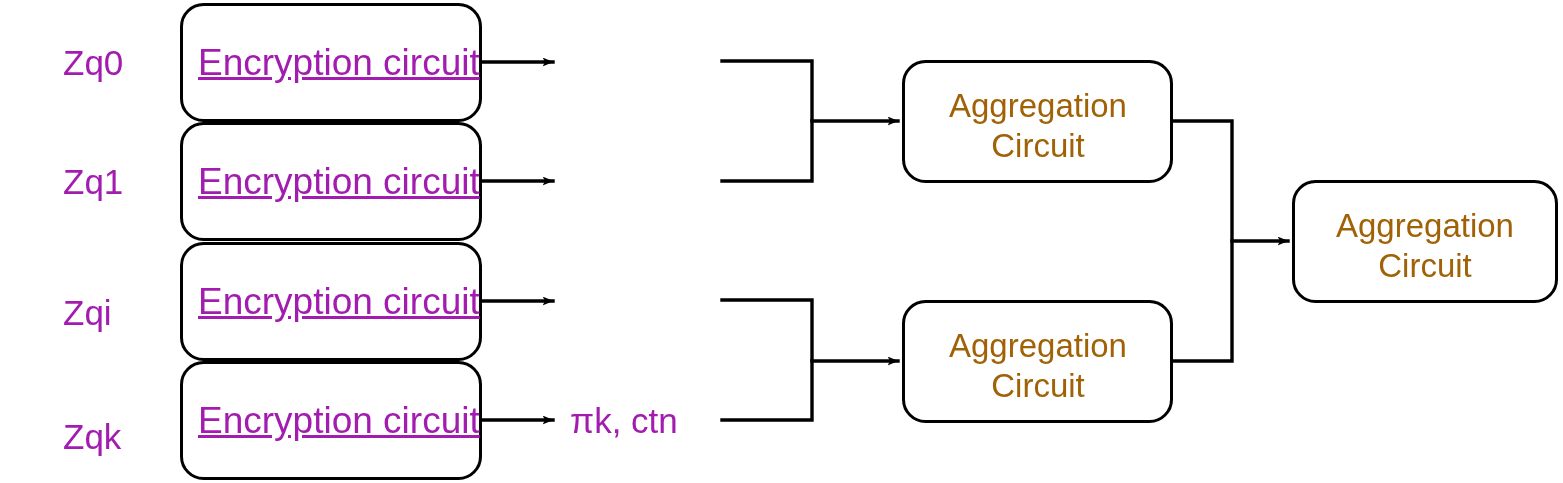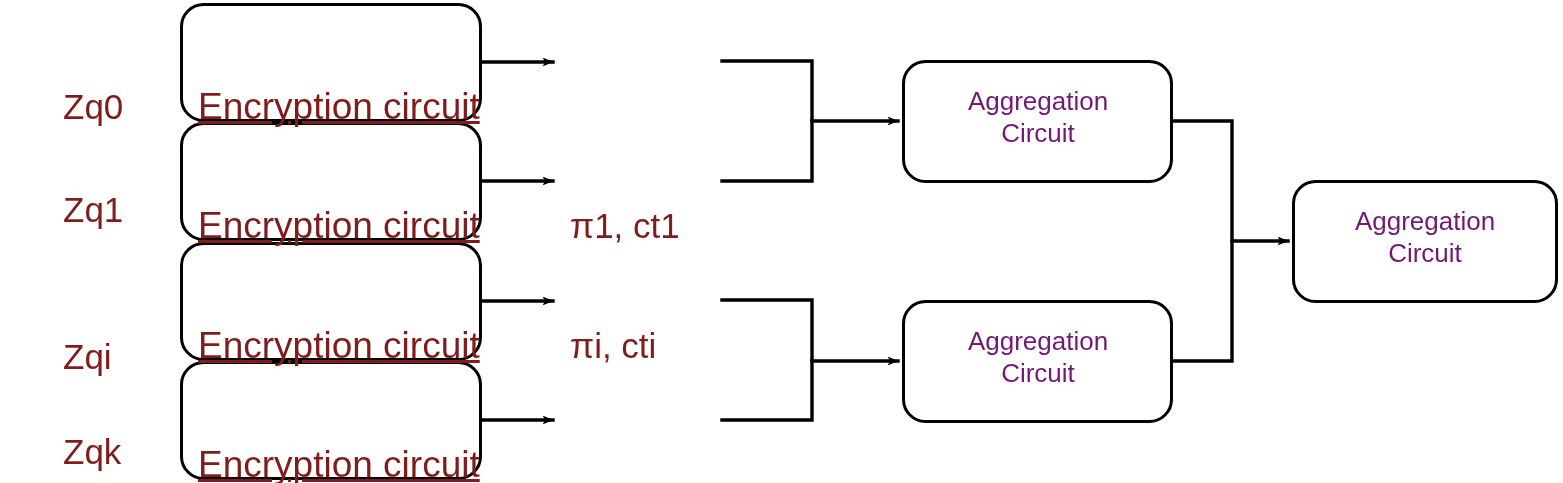--- a/index.html
+++ b/index.html
@@ -28,39 +28,38 @@
     stroke-width: 3;
   }
   .wire {
     stroke: #000000;
     stroke-width: 3.4;
     fill: none;
     stroke-linecap: square;
   }
   .lbl {
     position: absolute;
-    color: #7f1d1d;
+    color: #a21caf;
     white-space: nowrap;
     line-height: 1;
-    margin-top: 44px;
   }
   .input-label {
     font-size: 35px;
   }
   .box-label {
     font-size: 37px;
     text-decoration: underline;
   }
   .sig-label {
     font-size: 35px;
   }
   .agg-label {
     position: absolute;
-    color: #701a75;
-    font-size: 26px;
+    color: #a16207;
+    font-size: 33px;
     text-align: center;
     line-height: 1.22;
   }
 </style>
 </head>
 <body>
 
 <div id="canvas">
 
   <svg class="layer" viewBox="0 0 1563 483">
@@ -89,31 +88,30 @@
     <rect class="shape-rect" x="903.5" y="61.5" width="268" height="120" rx="22" ry="22"></rect>
     <rect class="shape-rect" x="903.5" y="301.5" width="268" height="120" rx="22" ry="22"></rect>
 
     <path class="wire" d="M1172,121 L1232,121 L1232,361 L1172,361"></path>
     <line class="wire" x1="1232" y1="241" x2="1288" y2="241" marker-end="url(#arrowhead)"></line>
 
     <rect class="shape-rect" x="1293.5" y="181.5" width="263" height="120" rx="22" ry="22"></rect>
   </svg>
 
   <div class="lbl input-label" style="left:63px; top:45px;">Zq0</div>
-  <div class="lbl input-label" style="left:63px; top:148px;">Zq1</div>
+  <div class="lbl input-label" style="left:63px; top:164px;">Zq1</div>
   <div class="lbl input-label" style="left:63px; top:295px;">Zqi</div>
-  <div class="lbl input-label" style="left:63px; top:390px;">Zqk</div>
+  <div class="lbl input-label" style="left:63px; top:419px;">Zqk</div>
 
   <div class="lbl box-label" style="left:198px; top:44px;">Encryption circuit</div>
   <div class="lbl box-label" style="left:198px; top:163px;">Encryption circuit</div>
   <div class="lbl box-label" style="left:198px; top:283px;">Encryption circuit</div>
   <div class="lbl box-label" style="left:198px; top:402px;">Encryption circuit</div>
 
-  <div class="lbl sig-label" style="left:570px; top:164px;">π1, ct1</div>
-  <div class="lbl sig-label" style="left:570px; top:284px;">πi, cti</div>
+  <div class="lbl sig-label" style="left:570px; top:403px;">πk, ctn</div>
 
   <div class="agg-label" style="left:903px; top:86px; width:270px;">
     <div>Aggregation</div>
     <div>Circuit</div>
   </div>
   <div class="agg-label" style="left:903px; top:326px; width:270px;">
     <div>Aggregation</div>
     <div>Circuit</div>
   </div>
   <div class="agg-label" style="left:1293px; top:206px; width:264px;">

